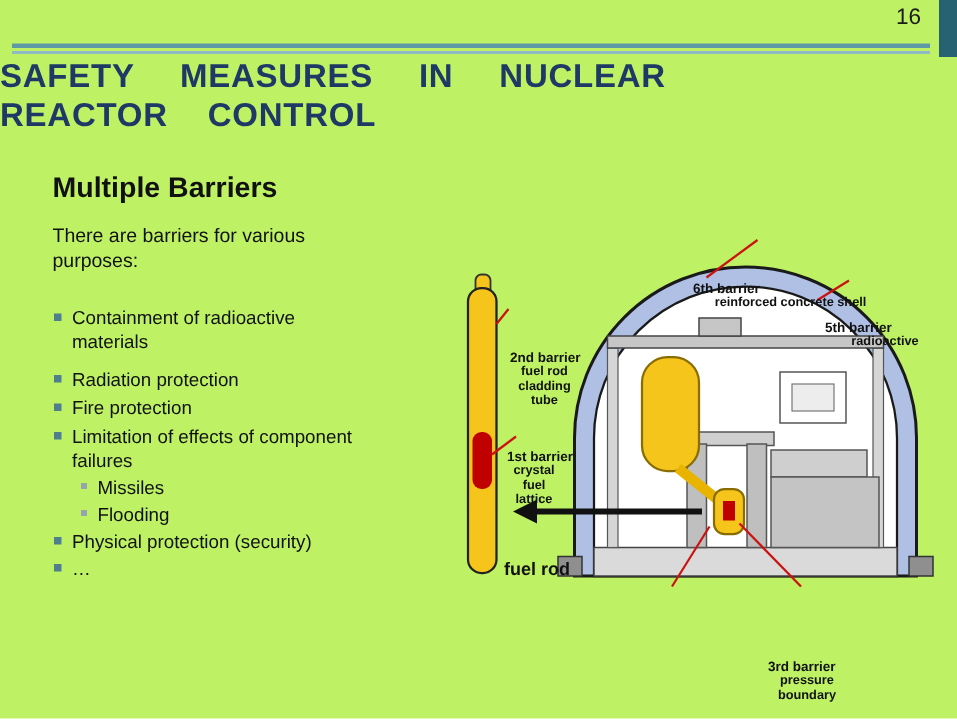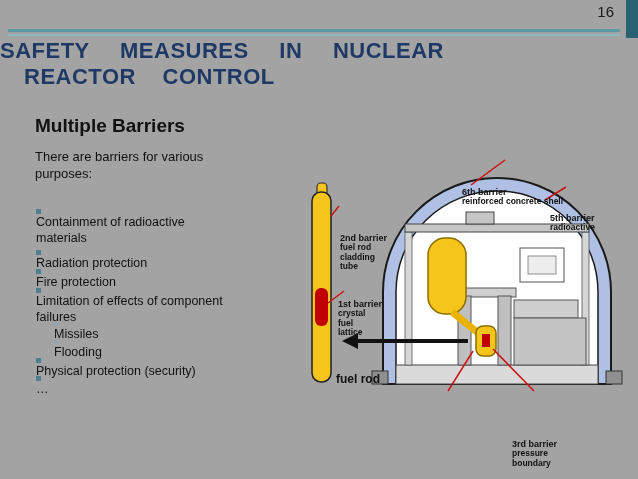--- a/index.html
+++ b/index.html
@@ -1,43 +1,43 @@
 <!DOCTYPE html>
 <html><head>
 <meta charset="utf-8">
 <style>
   * { margin:0; padding:0; box-sizing:border-box; }
   html,body { background:#ffffff; }
   .slide {
-    position:relative; width:638px; height:479px; background:#a3a3a3;
+    position:relative; width:638px; height:479px; background:#bef264;
     font-family:"Liberation Sans", sans-serif; overflow:hidden;
   }
   .slide-number { position:absolute; top:3px; right:24px; font-size:15px; color:#1a1a1a; }
   .deco-line1 { position:absolute; left:8px; top:29px; width:612px; height:3px; background:#5E99A8; }
   .deco-line2 { position:absolute; left:8px; top:34px; width:612px; height:2px; background:#8FB9C4; }
   .deco-bar  { position:absolute; right:0; top:0; width:12px; height:38px; background:#266271; }
   .title {
     position:absolute; left:0; top:38px; width:638px; text-align:left;
     color:#1F3966; font-weight:bold; font-size:22px; line-height:26px; letter-spacing:0.5px;
   }
   .title .line1 { display:block; word-spacing:24px; }
-  .title .line2 { display:block; word-spacing:20px;padding-left:24px; }
+  .title .line2 { display:block; word-spacing:20px; }
 
   .mb-heading { position:absolute; left:35px; top:115px; font-size:19px; font-weight:bold; color:#111; }
   .mb-intro   { position:absolute; left:35px; top:148px; width:178px; font-size:13px; line-height:17px; color:#111; }
 
-  .bullet { position:absolute; display:flex; align-items:flex-start; font-size:12.5px; line-height:16px; color:#111;flex-direction:column; }
+  .bullet { position:absolute; display:flex; align-items:flex-start; font-size:12.5px; line-height:16px; color:#111; }
   .bullet .sq { flex:0 0 auto; width:5px; height:5px; background:#4F7F8E; margin:5px 7px 0 0; }
   .bullet.sub .sq { width:4px; height:4px; background:#97A4AE; margin-top:5px; }
 
   .diagram-svg { position:absolute; left:0; top:0; }
 
   .bl { position:absolute; color:#111;margin-top:47px; }
   .bl-name { display:block; font-weight:bold; font-size:9px; line-height:10px; white-space:nowrap; }
-  .bl-desc { display:block; font-weight:bold; font-size:8.5px; line-height:9.5px; }
+  .bl-desc { display:block; font-weight:bold; font-size:8.5px; line-height:9.5px;text-align:center; }
   .fuel-rod-caption { position:absolute; font-weight:bold; font-size:12px; color:#111; }
 </style>
 </head>
 <body>
 
 <div class="slide">
 
   <div class="slide-number">16</div>
   <div class="deco-line1"></div>
   <div class="deco-line2"></div>

